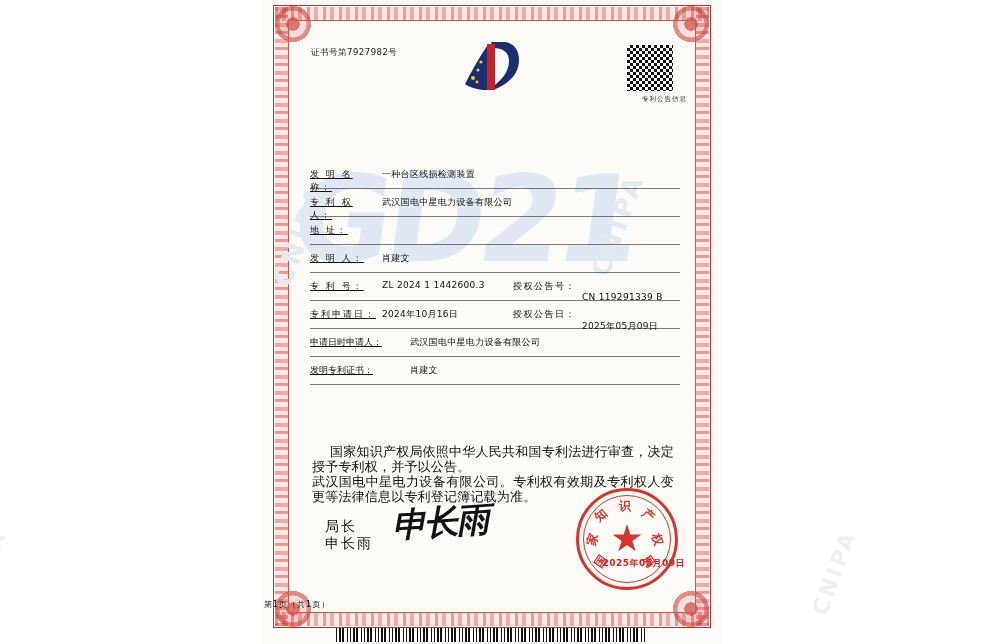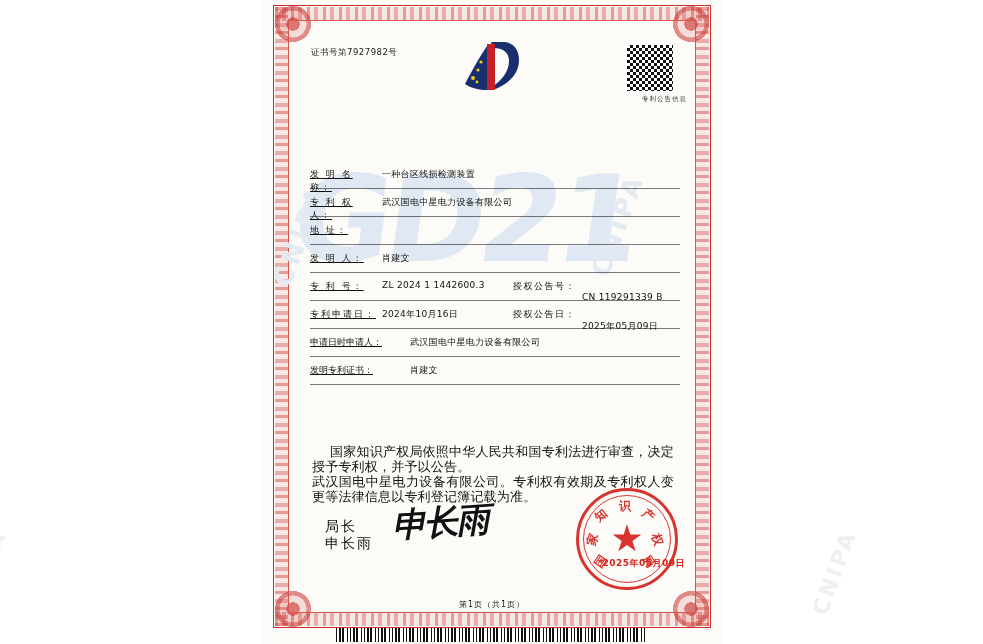--- a/index.html
+++ b/index.html
@@ -191,21 +191,21 @@
   }
   #seal-date{
     position:absolute;right:35px;top:556px;
     font-size:9px;color:#d4241f;font-weight:bold;letter-spacing:.5px;
     border-top:1px solid rgba(212,36,31,.0);
   }
 
   
   #page-foot{
     position:absolute;left:0;right:0;bottom:34px;
-    text-align:center;font-size:8px;color:#111;letter-spacing:1px;margin-top:32px;
+    font-size:8px;color:#111;letter-spacing:1px;margin-top:32px;
   }
   #barcode{
     position:absolute;left:72px;bottom:2px;width:310px;height:14px;
     background:repeating-linear-gradient(90deg,
       #111 0 1px,#fff 1px 3px,#111 3px 5px,#fff 5px 6px,
       #111 6px 8px,#fff 8px 11px,#111 11px 12px,#fff 12px 14px);
   }
   
   .side-wm{
     position:absolute;color:#efefef;font-weight:bold;font-size:22px;

